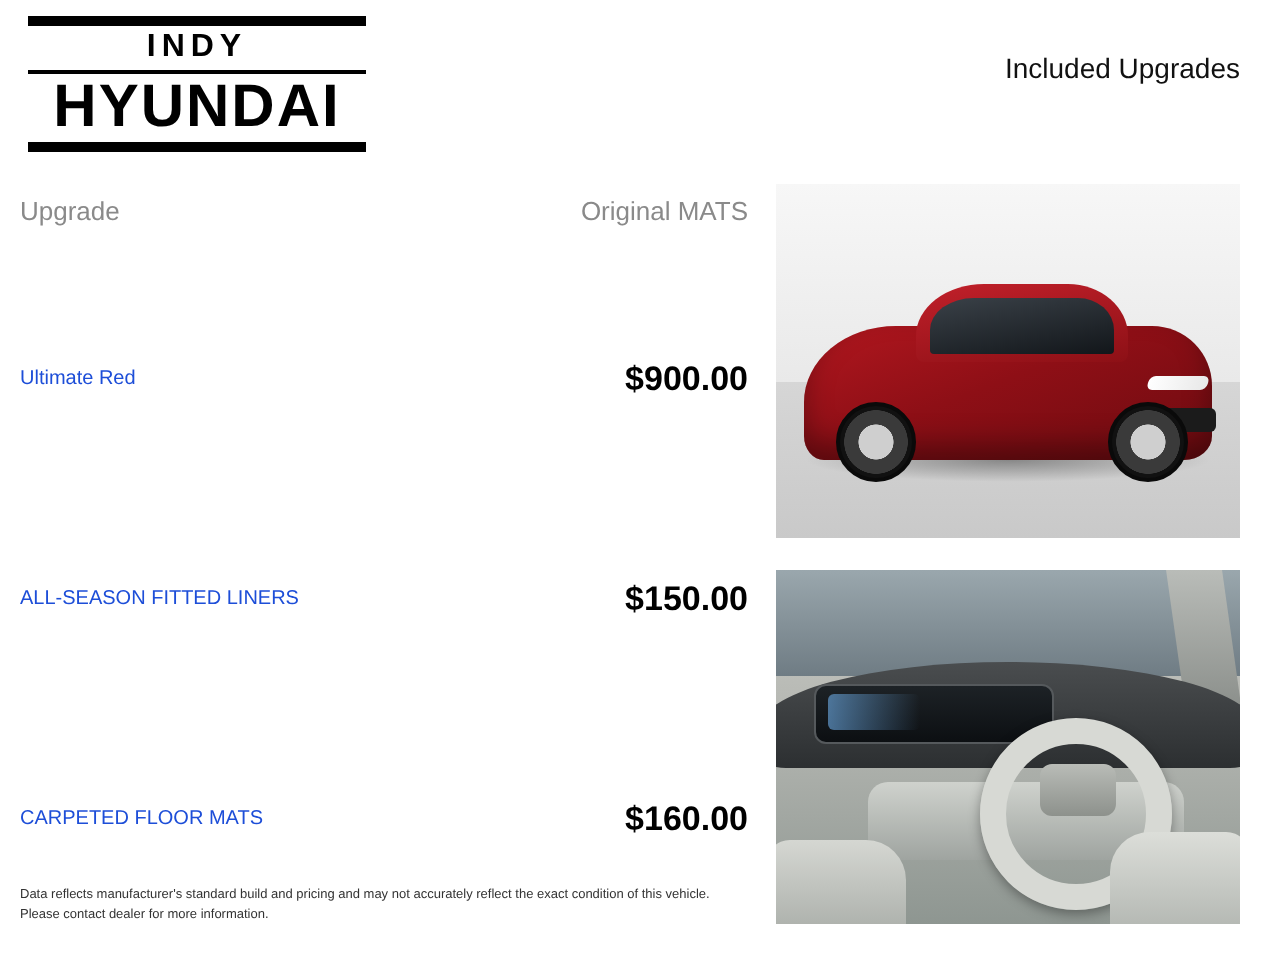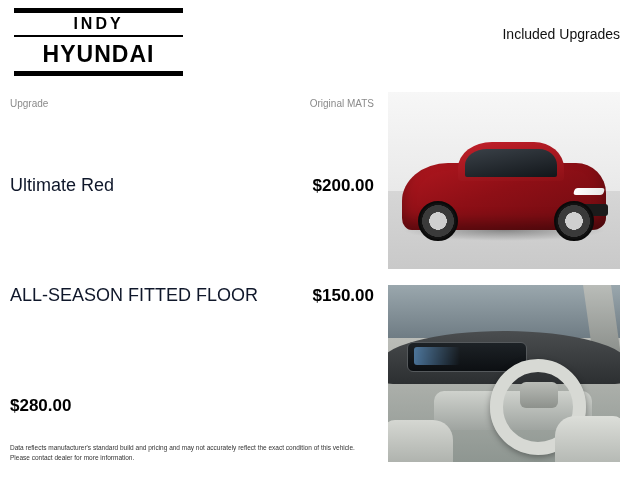--- a/index.html
+++ b/index.html
@@ -41,21 +41,21 @@
     justify-content: center;
     font-family: "Liberation Sans", sans-serif;
   }
   .logo-bottom {
     margin-top: 2px;
     width: 194px;
     height: 34px;
     background: #ffffff;
     color: #000000;
     font-weight: bold;
-    font-size: 23px;
+    font-size: 30px;
     letter-spacing: 1px;
     display: flex;
     align-items: center;
     justify-content: center;
     font-family: "Liberation Sans", sans-serif;
   }
 
   
   .title {
     position: absolute;
@@ -69,35 +69,35 @@
   .table {
     position: absolute;
     left: 0; top: 92px;
     width: 388px;
   }
   .table-head {
     display: flex;
     justify-content: space-between;
     align-items: center;
     padding: 6px 14px 6px 10px;
-    font-size: 10px;
+    font-size: 13px;
     color: #8a8a8a;
   }
   .row {
     display: flex;
     justify-content: space-between;
     align-items: center;
     padding: 0 14px 0 10px;
     height: 55px;
   }
   .row-first { margin-top: 43px; }
   .row-next  { margin-top: 55px; }
   .row-name {
-    font-size: 18px;
-    color: #0f172a;
+    font-size: 10px;
+    color: #1d4ed8;
   }
   .row-price {
     font-size: 17px;
     font-weight: bold;
     color: #000000;
   }
 
   
   .footnote {
     position: absolute;
@@ -284,30 +284,31 @@
   <div class="title">Included Upgrades</div>
 
   <div class="table">
     <div class="table-head">
       <div>Upgrade</div>
       <div>Original MATS</div>
     </div>
 
     <div class="row row-first">
       <div class="row-name">Ultimate Red</div>
-      <div class="row-price">$200.00</div>
+      <div class="row-price">$900.00</div>
     </div>
 
     <div class="row row-next">
-      <div class="row-name">ALL-SEASON FITTED FLOOR</div>
+      <div class="row-name">ALL-SEASON FITTED LINERS</div>
       <div class="row-price">$150.00</div>
     </div>
 
     <div class="row row-next">
-      <div class="row-price">$280.00</div>
+      <div class="row-name">CARPETED FLOOR MATS</div>
+      <div class="row-price">$160.00</div>
     </div>
   </div>
 
   <div class="footnote">
     <div>Data reflects manufacturer's standard build and pricing and may not accurately reflect the exact condition of this vehicle.</div>
     <div>Please contact dealer for more information.</div>
   </div>
 
   <div class="photo photo-top">
     <div class="ext-bg">

